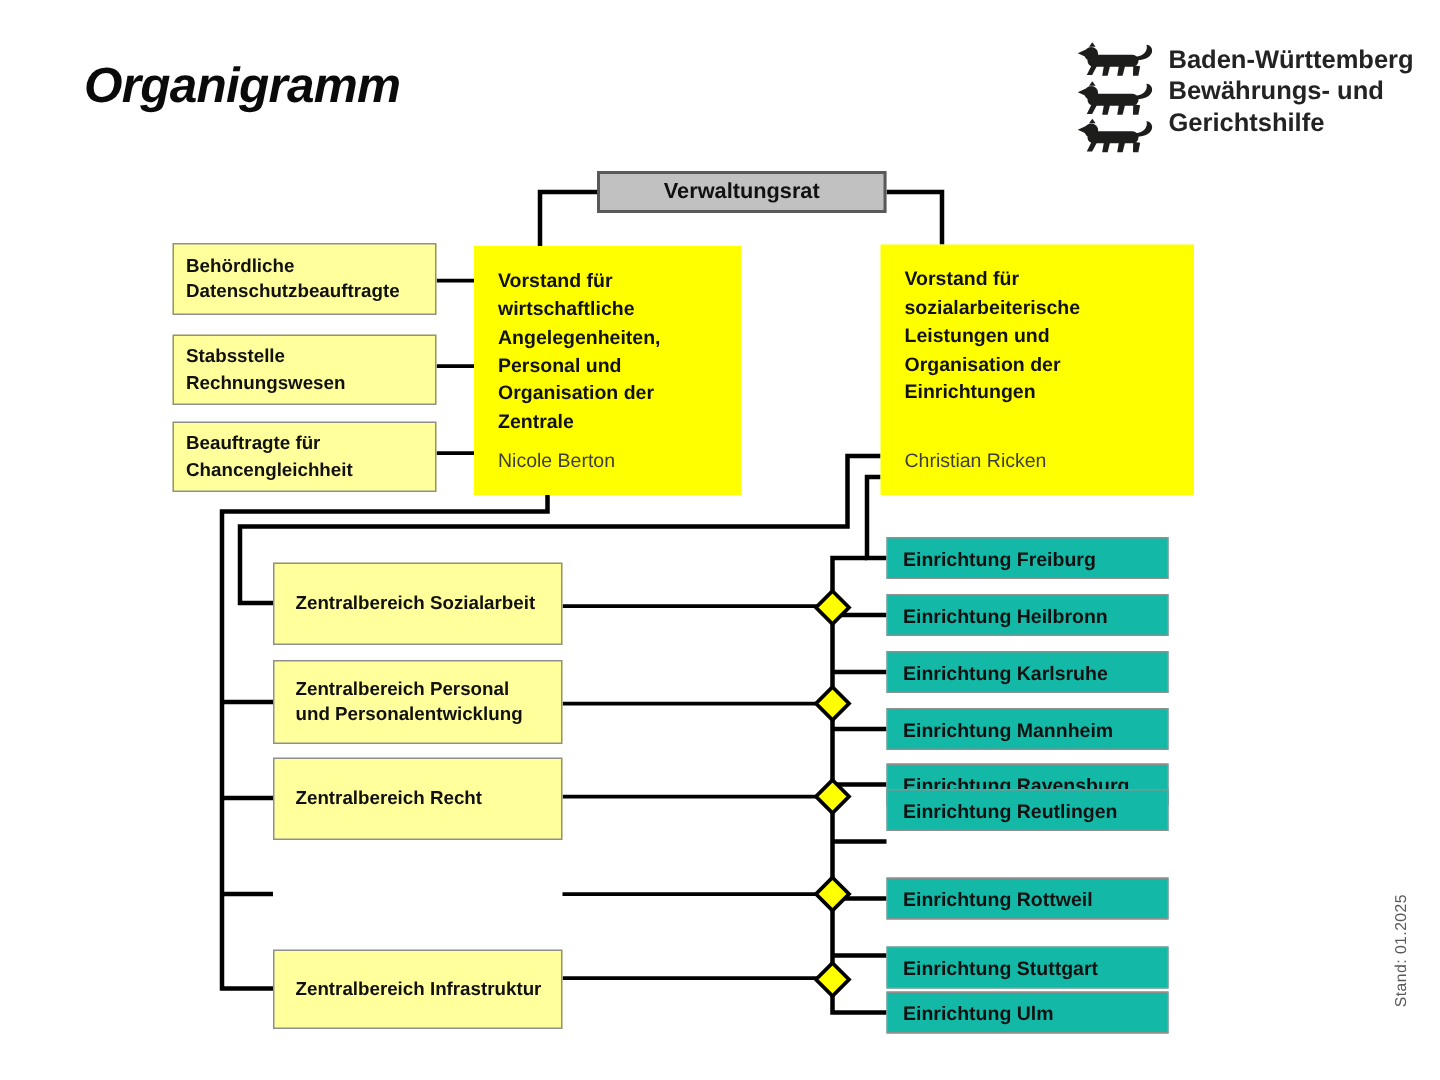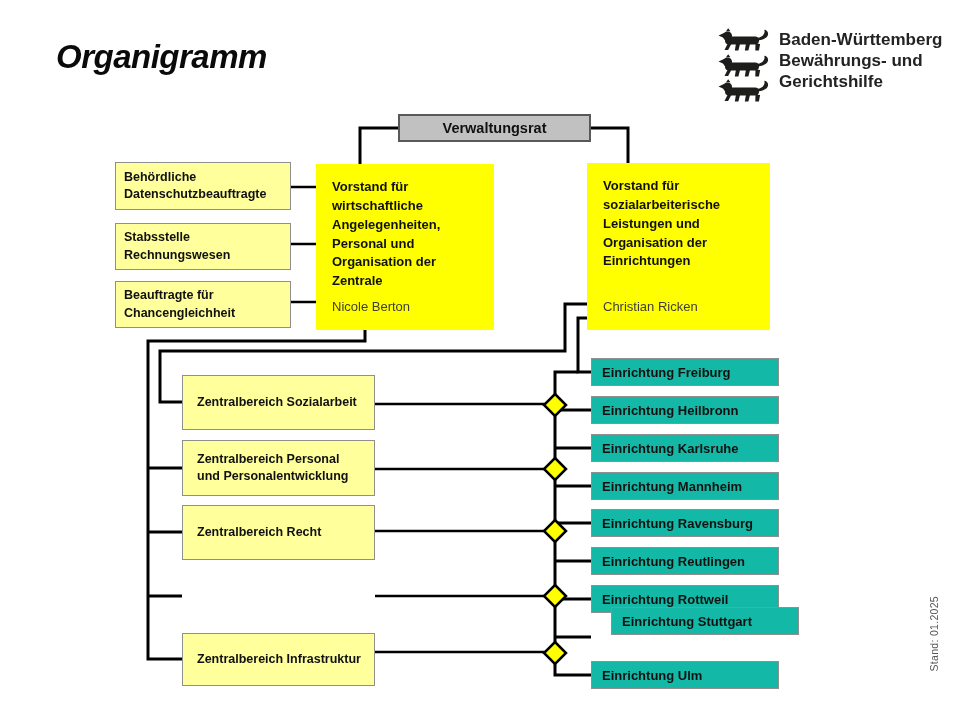--- a/index.html
+++ b/index.html
@@ -145,21 +145,21 @@
     <span>Stabsstelle Rechnungswesen</span>
   </div>
   <div class="box staff-box" style="top:281px;height:47px;">
     <span>Beauftragte für Chancengleichheit</span>
   </div>
 
   <div class="box board-box" style="left:316px;top:164px;width:178px;height:166px;">
     <div>Vorstand für wirtschaftliche Angelegenheiten, Personal und Organisation der Zentrale</div>
     <div class="board-name">Nicole Berton</div>
   </div>
-  <div class="box board-box" style="left:587px;top:163px;width:183px;height:167px;">
+  <div class="box board-box" style="left:587px;top:163px;width:209px;height:167px;">
     <div>Vorstand für sozialarbeiterische Leistungen und Organisation der Einrichtungen</div>
     <div class="board-name">Christian Ricken</div>
   </div>
 
   <div class="box central-box" style="top:375px;height:55px;">
     <span>Zentralbereich Sozialarbeit</span>
   </div>
   <div class="box central-box" style="top:440px;height:56px;">
     <span>Zentralbereich Personal und Personalentwicklung</span>
   </div>
@@ -178,27 +178,27 @@
   </div>
   <div class="box facility-box" style="top:434px;">
     <span>Einrichtung Karlsruhe</span>
   </div>
   <div class="box facility-box" style="top:472px;">
     <span>Einrichtung Mannheim</span>
   </div>
   <div class="box facility-box" style="top:509px;">
     <span>Einrichtung Ravensburg</span>
   </div>
-  <div class="box facility-box" style="top:547px;text-align:right;">
+  <div class="box facility-box" style="top:526px;text-align:right;">
     <span>Einrichtung Reutlingen</span>
   </div>
   <div class="box facility-box" style="top:585px;">
     <span>Einrichtung Rottweil</span>
   </div>
-  <div class="box facility-box" style="top:607px;margin-left:20px;">
+  <div class="box facility-box" style="top:631px;">
     <span>Einrichtung Stuttgart</span>
   </div>
   <div class="box facility-box" style="top:661px;">
     <span>Einrichtung Ulm</span>
   </div>
 
   <div class="abs stand-note">Stand: 01.2025</div>
 
 </div>
 

